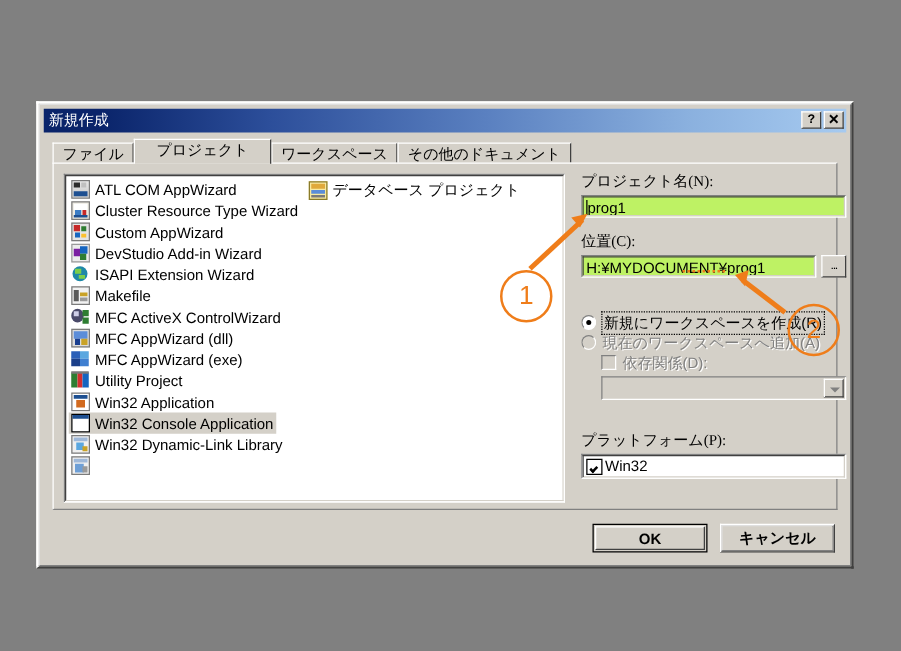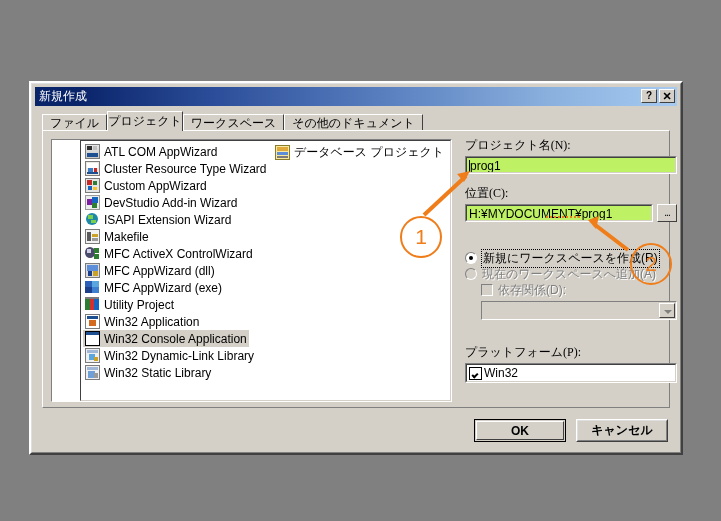--- a/index.html
+++ b/index.html
@@ -48,21 +48,21 @@
   .tabstrip{position:absolute;left:10px;top:28px;right:10px;height:19px;display:flex;align-items:flex-end;}
   .tab{
     height:17px;padding:0 7px;margin-right:0px;background:#d4d0c8;
     border-top:1px solid #ffffff;border-left:1px solid #ffffff;
     border-right:1px solid #404040;
     font-size:12px;line-height:17px;color:#000;box-sizing:border-box;
     position:relative;white-space:nowrap;
   }
   .tab.active{
     height:20px;line-height:19px;margin-top:-2px;z-index:3;
-    border-bottom:none;padding:0 0;
+    border-bottom:none;padding:0 17px;font-family:Liberation Mono, monospace;
   }
 
   
   .panel{
     position:absolute;left:10px;top:46px;right:10px;bottom:44px;
     background:#d4d0c8;
     border-top:1px solid #ffffff;border-left:1px solid #ffffff;
     border-right:1px solid #808080;border-bottom:1px solid #808080;
     box-sizing:border-box;
   }
@@ -74,21 +74,20 @@
     border-top:1px solid #808080;border-left:1px solid #808080;
     border-right:1px solid #ffffff;border-bottom:1px solid #ffffff;
     box-sizing:border-box;
   }
   .listbox-in{
     position:absolute;left:0;top:0;right:0;bottom:0;
     border-top:1px solid #404040;border-left:1px solid #404040;
     border-right:1px solid #d4d0c8;border-bottom:1px solid #d4d0c8;
     background:#fff;box-sizing:border-box;
     padding:2px 0 0 2px;
-    margin-left:28px;
   }
   .litem{
     display:flex;align-items:center;height:17px;padding-left:2px;
     font-size:12px;color:#000;white-space:nowrap;width:max-content;
   }
   .litem.sel{background:#d4d0c8;}
   .litem .lbl{padding:0 2px;}
   .ico{
     width:15px;height:15px;margin-right:2px;flex:0 0 15px;position:relative;
     border:1px solid #7b7b7b;box-sizing:border-box;background:#ffffff;
@@ -376,21 +375,20 @@
             </span>
             <span class="lbl">Win32 Dynamic-Link Library</span>
           </div>
 
           <div class="litem">
             <span class="ico" style="background:#f0f0f0;">
               <i style="left:1px;top:1px;width:11px;height:3px;background:#9fb8d8;"></i>
               <i style="left:2px;top:5px;width:7px;height:7px;background:#6e9fd6;"></i>
               <i style="left:8px;top:7px;width:4px;height:5px;background:#9a9a9a;"></i>
             </span>
-            <span class="lbl">Win32 Static Library</span>
           </div>
 
           <div class="col2">
             <div class="litem">
               <span class="ico" style="background:#f7e9a0;border-color:#8a7b2a;">
                 <i style="left:1px;top:1px;width:11px;height:4px;background:#e0a93b;"></i>
                 <i style="left:1px;top:6px;width:11px;height:3px;background:#5b8dd9;"></i>
                 <i style="left:1px;top:10px;width:11px;height:2px;background:#7a7a7a;"></i>
               </span>
               <span class="lbl">データベース プロジェクト</span>

